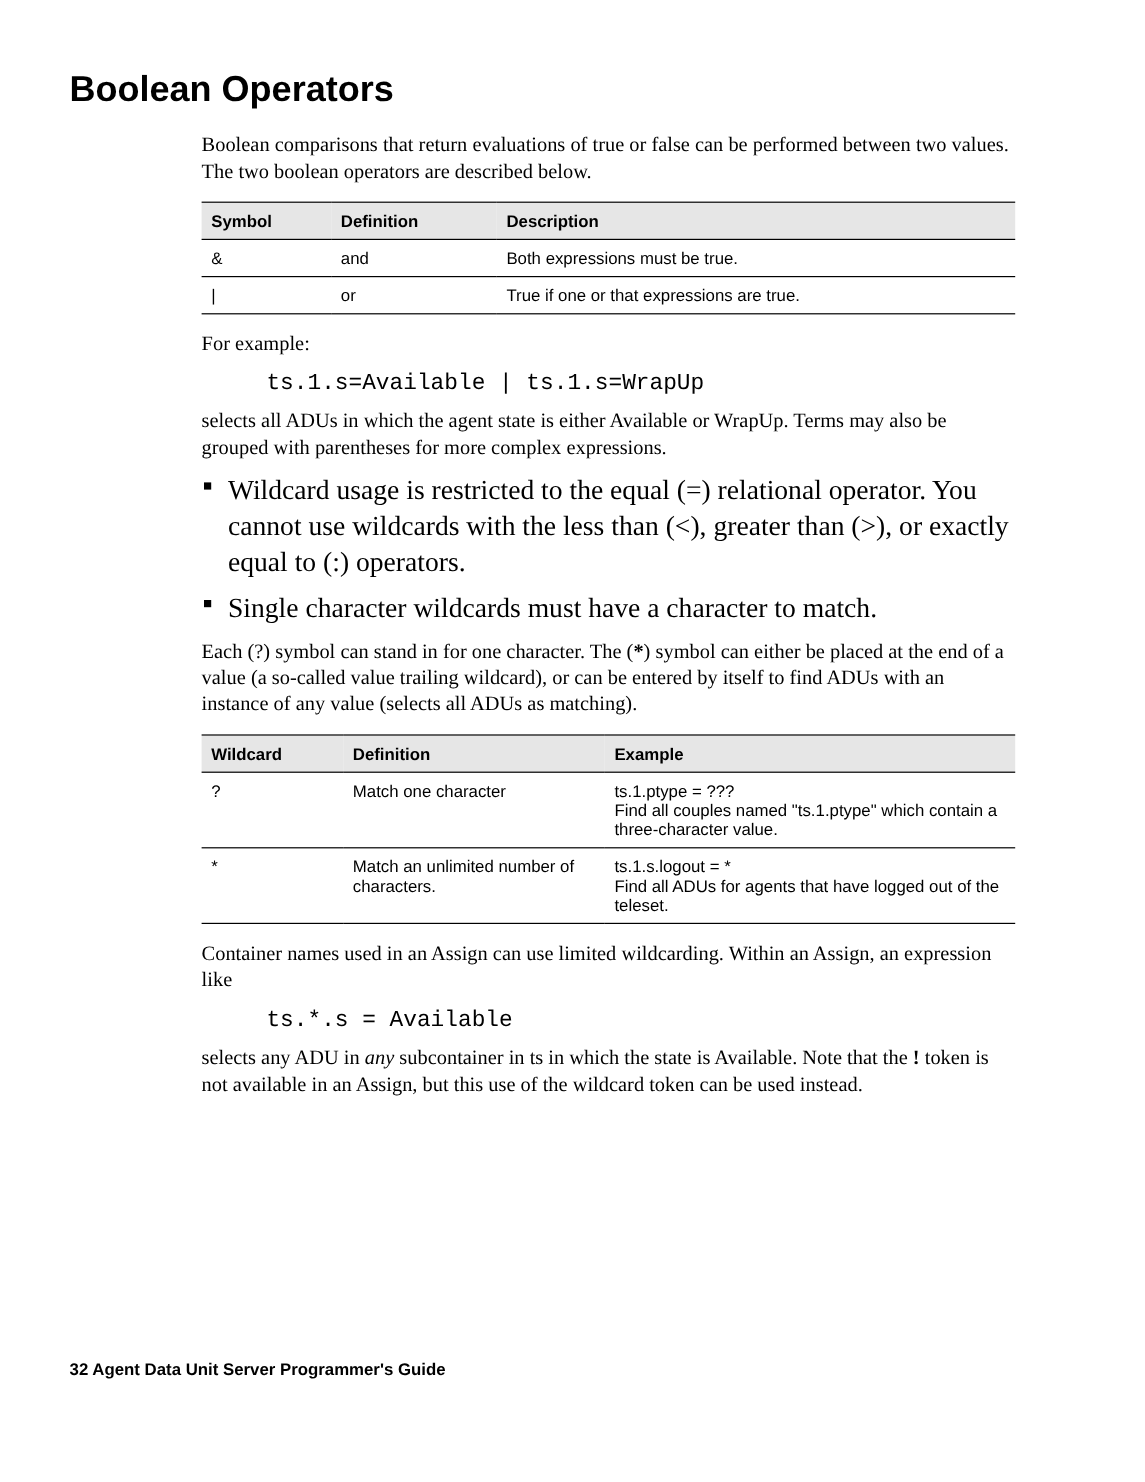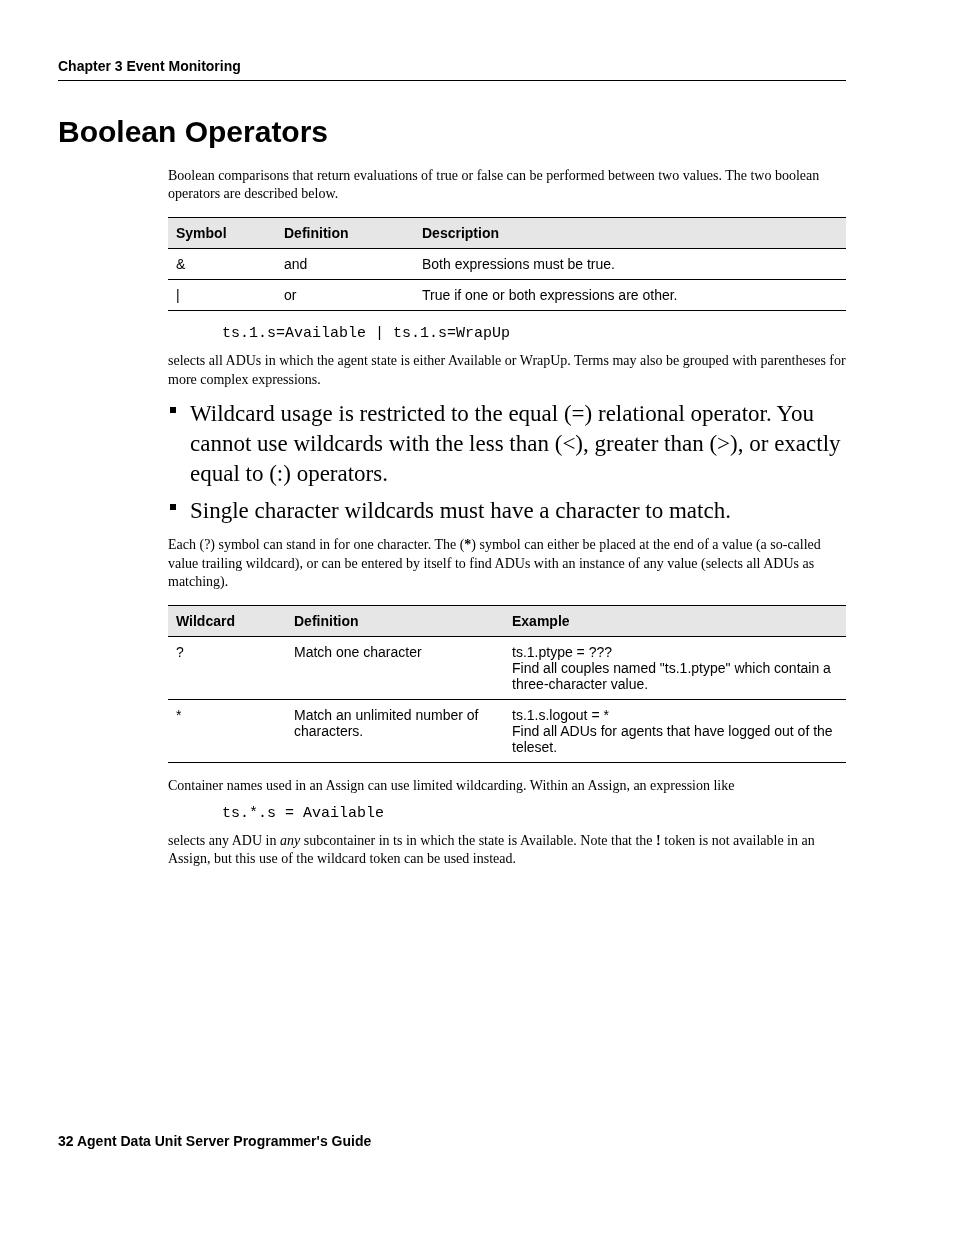--- a/index.html
+++ b/index.html
@@ -27,27 +27,27 @@
   h2 {
     font-family: Arial, Helvetica, sans-serif;
     font-weight: bold;
     font-size: 30px;
     margin: 0 0 18px 0;
   }
   .indent {
     margin-left: 110px;
   }
   p.body {
-    font-size: 14px;
+    font-size: 17px;
     line-height: 1.3;
     margin: 10px 0;
   }
   .code {
     font-family: "Courier New", Courier, monospace;
-    font-size: 15px;
+    font-size: 19px;
     margin: 10px 0 10px 54px;
     white-space: pre;
   }
   table {
     border-collapse: collapse;
     width: 100%;
     margin: 14px 0;
     font-family: Arial, Helvetica, sans-serif;
     font-size: 14px;
   }
@@ -104,21 +104,20 @@
     font-size: 14px;
   }
   .emph { font-style: italic; }
   .bold-inline { font-weight: bold; }
 </style>
 </head>
 <body>
 
 <div class="page">
 
-  <div class="running-header">Chapter 3   Event Monitoring</div>
 
   <h2>Boolean Operators</h2>
 
   <div class="indent">
     <p class="body">Boolean comparisons that return evaluations of true or false can be performed between two values. The two boolean operators are described below.</p>
 
     <table class="t1">
       <thead>
         <tr>
           <th class="c1">Symbol</th>
@@ -128,25 +127,26 @@
       </thead>
       <tbody>
         <tr>
           <td class="c1">&amp;</td>
           <td class="c2">and</td>
           <td>Both expressions must be true.</td>
         </tr>
         <tr>
           <td class="c1">|</td>
           <td class="c2">or</td>
-          <td>True if one or both expressions are other.</td>
+          <td>True if one or that expressions are true.</td>
         </tr>
       </tbody>
     </table>
 
+    <p class="body">For example:</p>
     <div class="code">ts.1.s=Available | ts.1.s=WrapUp</div>
     <p class="body">selects all ADUs in which the agent state is either Available or WrapUp. Terms may also be grouped with parentheses for more complex expressions.</p>
   </div>
 
 
   <div class="indent">
 
     <ul class="bullets">
       <li>Wildcard usage is restricted to the equal (=) relational operator. You cannot use wildcards with the less than (&lt;), greater than (&gt;), or exactly equal to (:) operators.</li>
       <li>Single character wildcards must have a character to match.</li>

